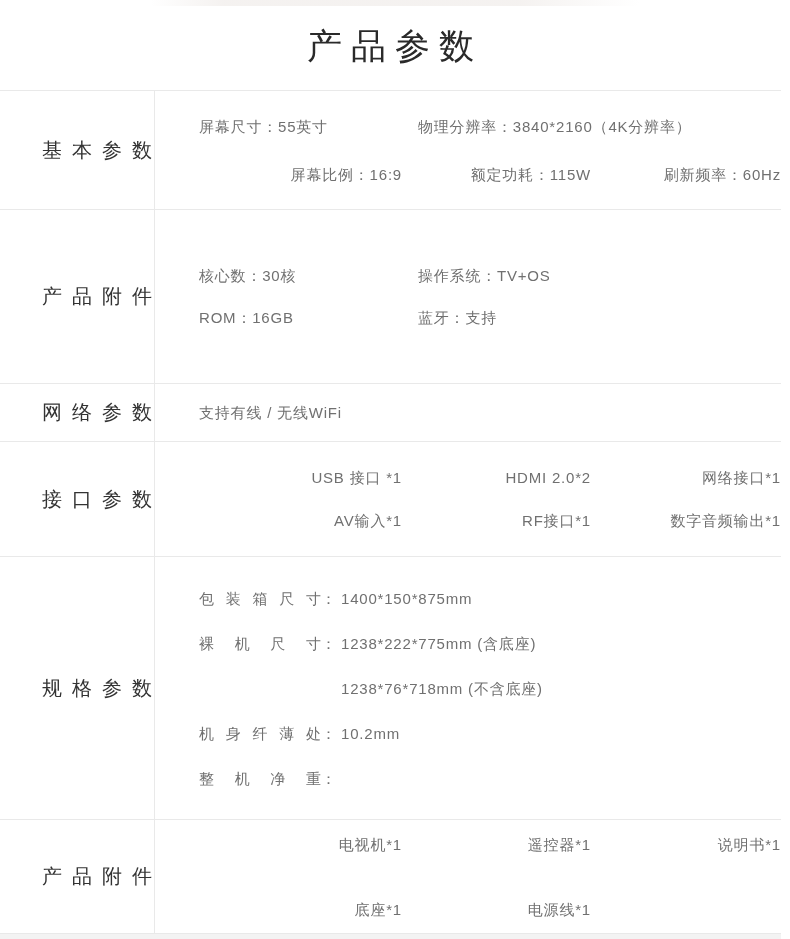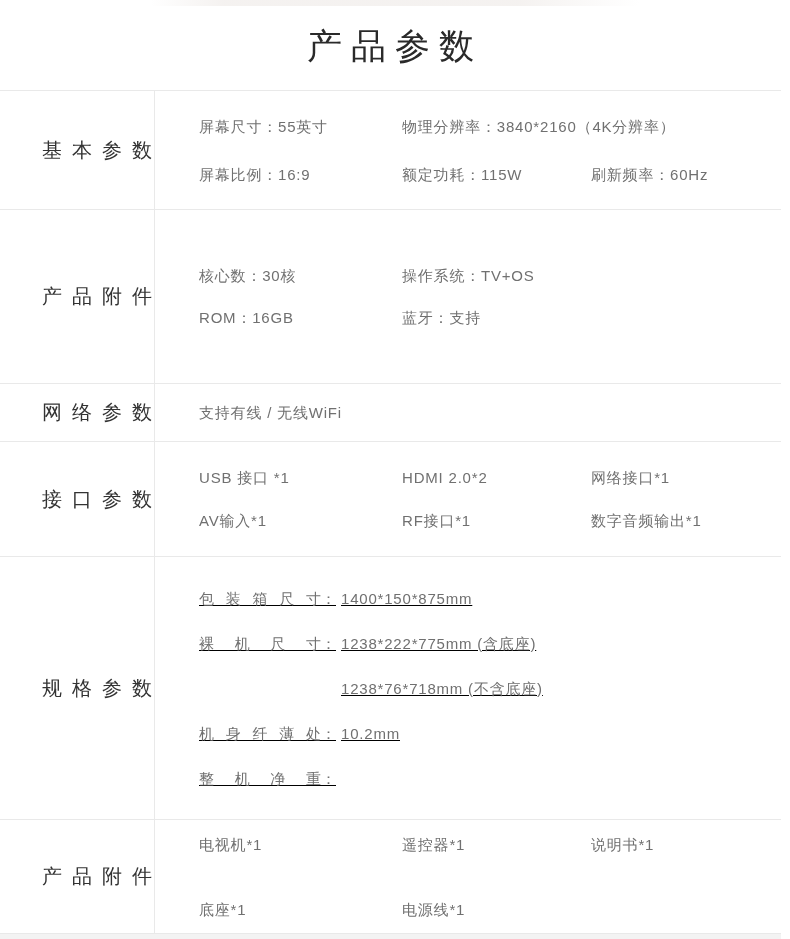--- a/index.html
+++ b/index.html
@@ -41,30 +41,30 @@
     padding-left: 42px;
     font-size: 20px; color: #333333;
     letter-spacing: 10px; white-space: nowrap;
   }
   .sec-content {
     flex: 1;
     display: flex; flex-direction: column; justify-content: center;
     padding-left: 44px;
   }
   .row { display: grid; }
-  .cols-3 { grid-template-columns: 203px 189px 1fr; }
-  .cols-2 { grid-template-columns: 203px 1fr; }
+  .cols-3 { grid-template-columns: 203px 189px 1fr; text-align: right; }
+  .cols-2 { grid-template-columns: 203px 1fr; gap: 16px; }
   .cols-1 { grid-template-columns: 1fr; }
   .cell {
     font-size: 15px; color: #707070; line-height: 21px;
     letter-spacing: 0.8px; white-space: nowrap;
   }
 
   
-  .spec-row { display: flex; align-items: baseline; text-decoration: underline; }
+  .spec-row { display: flex; align-items: baseline; }
   .spec-label {
     display: inline-block; width: 122px;
     font-size: 15px; color: #707070; line-height: 21px;
     text-align: justify; text-align-last: justify; text-justify: inter-character;
     white-space: nowrap; overflow: visible;
   }
   .spec-colon {
     display: inline-block; width: 20px;
     font-size: 15px; color: #707070; line-height: 21px;
   }

